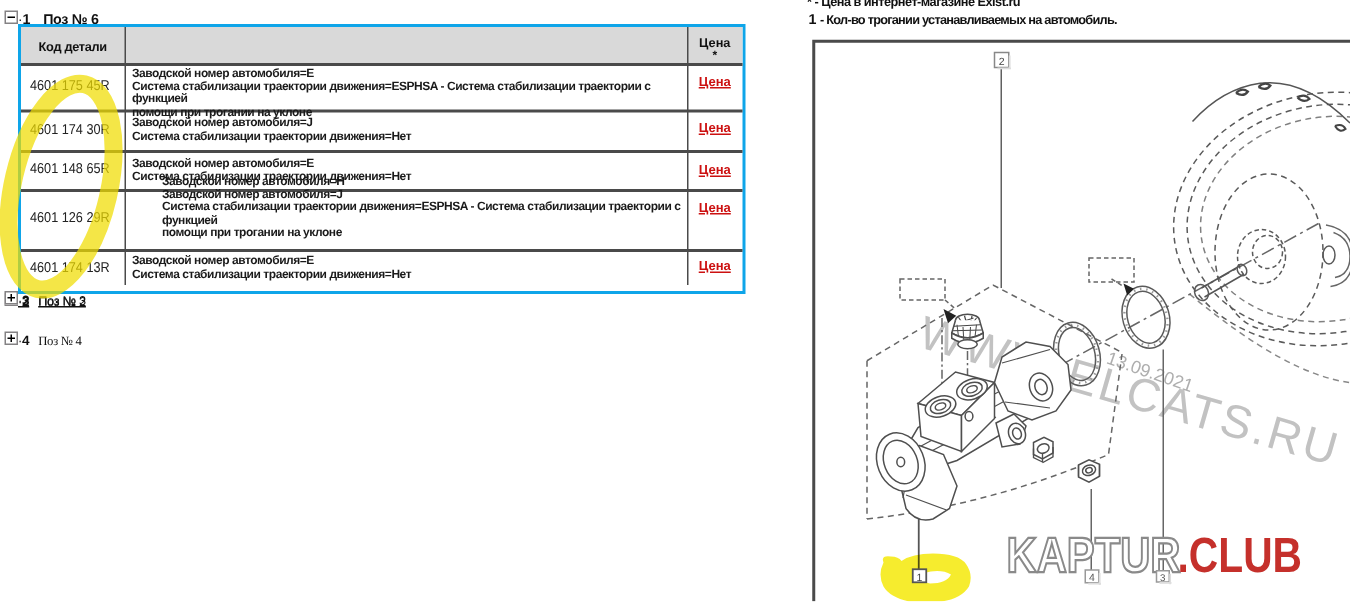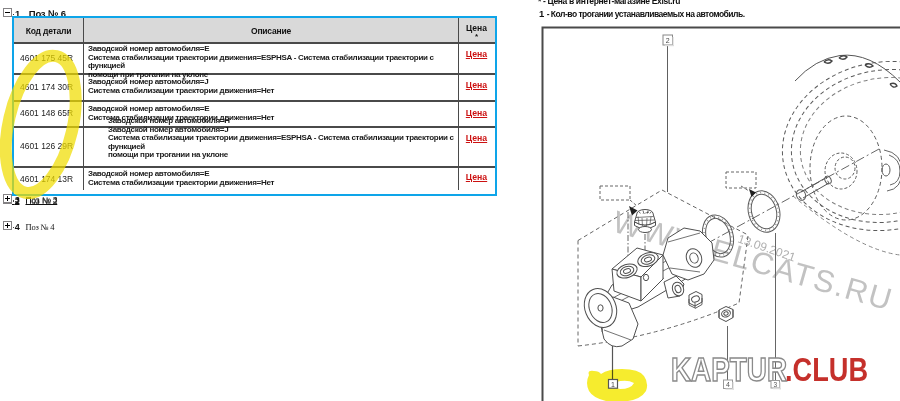--- a/index.html
+++ b/index.html
@@ -26,21 +26,20 @@
 <div class="abs" style="left:12px;top:16px;width:481px;height:176px;border:2px solid #0ea5e9;">
 
   <div class="abs" style="left:0;top:0;width:481px;height:24px;background:#d9d9d9;border-bottom:2px solid #4a4a4a;"></div>
 
   <div class="abs" style="left:68.5px;top:0;width:1.5px;height:172px;background:#4a4a4a;"></div>
 
   <div class="abs" style="left:443.5px;top:0;width:1.5px;height:172px;background:#4a4a4a;"></div>
 
   <div class="abs b" style="left:0px;top:8px;width:69px;text-align:center;font-size:8.5px;letter-spacing:-0.2px;">Код детали</div>
 
-  <div class="abs b" style="left:70px;top:8px;width:374px;text-align:center;font-size:8.5px;letter-spacing:-0.2px;">Описание</div>
 
   <div class="abs b" style="left:445px;top:6px;width:35px;text-align:center;font-size:8.5px;line-height:8px;">Цена<br><span style="font-size:8px;">*</span></div>
 
   <div class="abs" style="left:0;top:55px;width:481px;height:1.5px;background:#4a4a4a;"></div>
 
   <div class="abs" style="left:0;top:82px;width:481px;height:1.5px;background:#4a4a4a;"></div>
 
   <div class="abs" style="left:0;top:108px;width:481px;height:1.5px;background:#4a4a4a;"></div>
 
   <div class="abs" style="left:0;top:148px;width:481px;height:1.5px;background:#4a4a4a;"></div>

